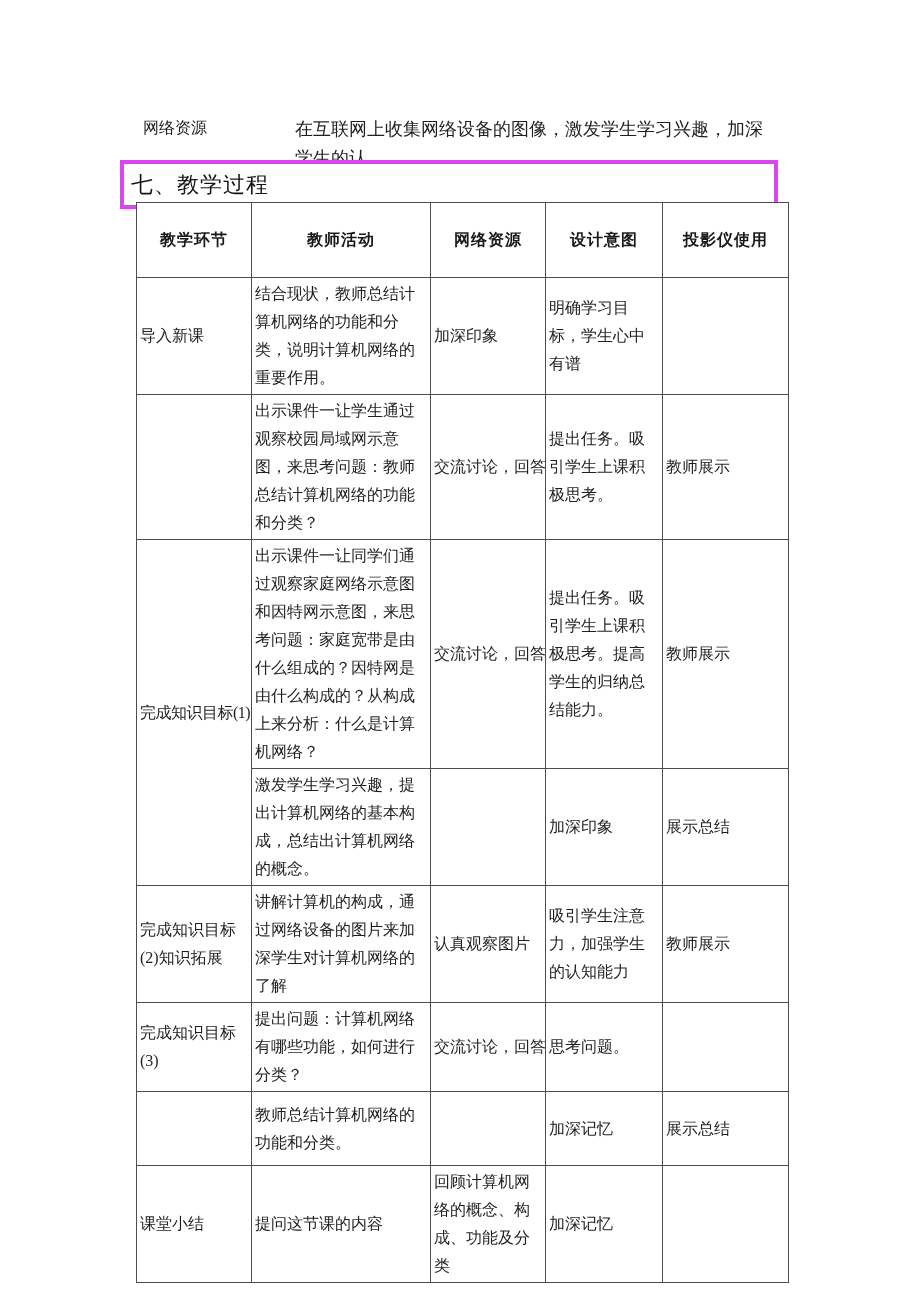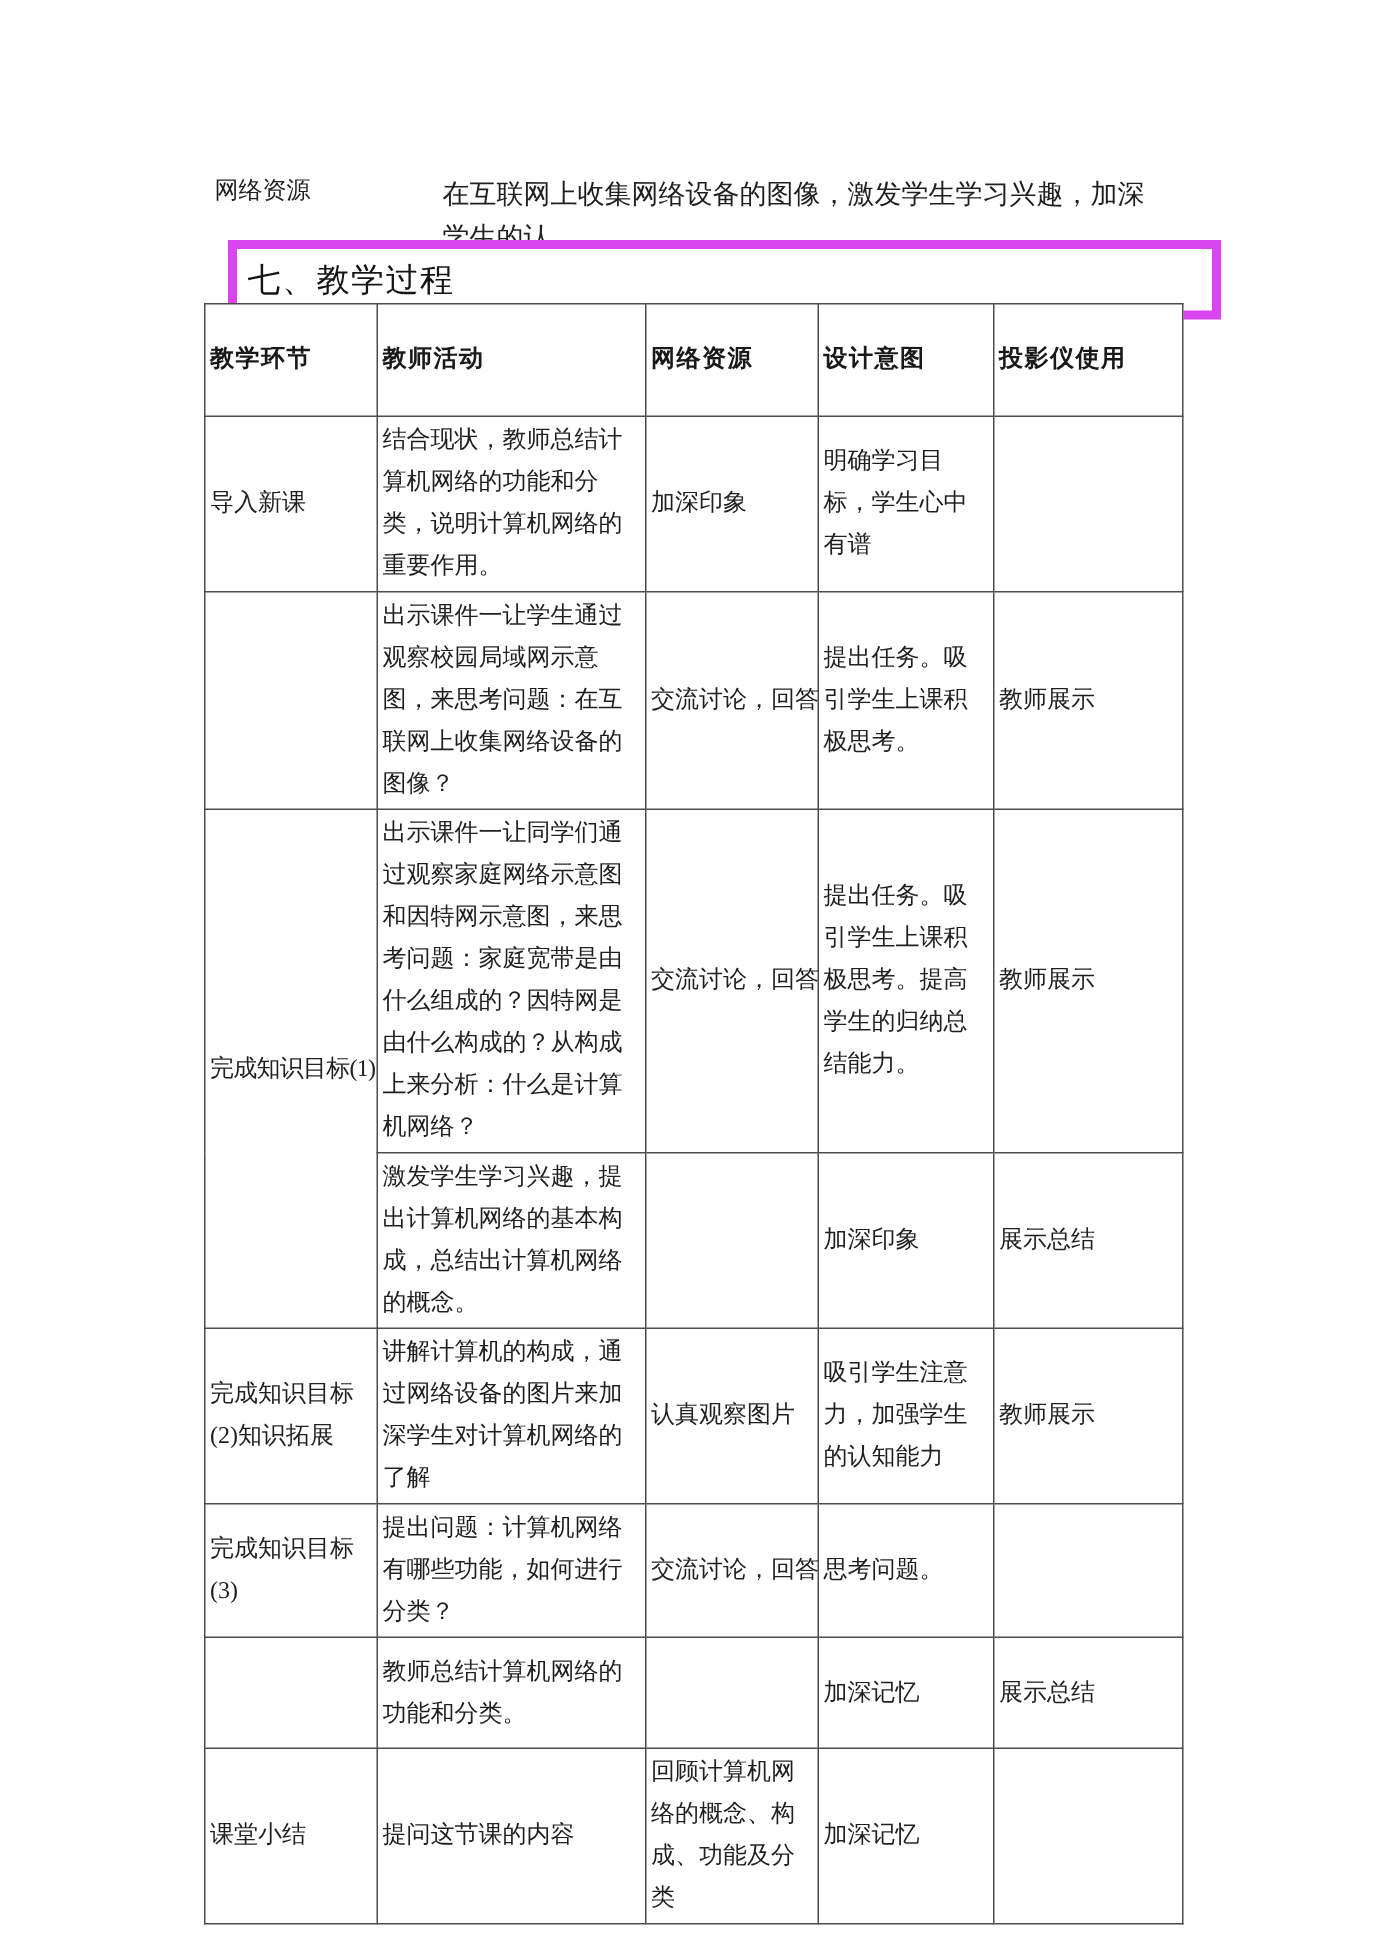--- a/index.html
+++ b/index.html
@@ -4,37 +4,37 @@
 <style>
   html,body{margin:0;padding:0;background:#fff;}
   .page{
     position:relative;width:920px;height:1301px;background:#ffffff;overflow:hidden;
     font-family:"Liberation Serif","DejaVu Serif",serif;color:#1f1f1f;
   }
   .res-label{position:absolute;left:143px;top:118px;font-size:16px;line-height:20px;text-align:center;}
   .res-desc{position:absolute;left:295px;top:115px;width:482px;font-size:18px;line-height:29px;}
   .res-desc span{display:block;}
   .title-box{
-    position:absolute;left:152px;top:160px;width:650px;height:41px;
-    border:6px solid #d946ef;display:flex;align-items:center;background:#fff;
+    position:absolute;left:120px;top:160px;width:650px;height:41px;
+    border:4px solid #d946ef;display:flex;align-items:center;background:#fff;
   }
   .title-box .title-text{font-size:22px;letter-spacing:1px;padding-left:7px;color:#141414;}
   table.lesson{
     position:absolute;left:136px;top:202px;width:652px;
     border-collapse:collapse;table-layout:fixed;background:#fff;
   }
   table.lesson td, table.lesson th{
     border:1px solid #4d4d4d;
     font-size:16px;line-height:28px;vertical-align:middle;
     padding:2px 3px;text-align:left;font-weight:normal;
     word-break:break-all;overflow:visible;
   }
   table.lesson th{
     font-family:"Liberation Sans","DejaVu Sans",sans-serif;
-    font-weight:bold;font-size:16px;letter-spacing:1px;color:#191919;
+    font-weight:bold;text-align:center;font-size:16px;letter-spacing:1px;color:#191919;
   }
   .nowrap{white-space:nowrap;}
   .tight{letter-spacing:-0.5px;}
 </style>
 </head>
 <body>
 
 <div class="page">
 
   <div class="res-label">网络资源</div>
@@ -69,21 +69,21 @@
     <tr style="height:101px">
       <td>导入新课</td>
       <td>结合现状，教师总结计算机网络的功能和分类，说明计算机网络的重要作用。</td>
       <td>加深印象</td>
       <td>明确学习目标，学生心中有谱</td>
       <td></td>
     </tr>
 
     <tr style="height:118px">
       <td></td>
-      <td>出示课件一让学生通过观察校园局域网示意图，来思考问题：在互联网上收集网络设备的图像？</td>
+      <td>出示课件一让学生通过观察校园局域网示意图，来思考问题：教师总结计算机网络的功能和分类？</td>
       <td class="nowrap">交流讨论，回答</td>
       <td>提出任务。吸引学生上课积极思考。</td>
       <td>教师展示</td>
     </tr>
 
     <tr style="height:193px">
       <td rowspan="2" class="nowrap tight">完成知识目标(1)</td>
       <td>出示课件一让同学们通过观察家庭网络示意图和因特网示意图，来思考问题：家庭宽带是由什么组成的？因特网是由什么构成的？从构成上来分析：什么是计算机网络？</td>
       <td class="nowrap">交流讨论，回答</td>
       <td>提出任务。吸引学生上课积极思考。提高学生的归纳总结能力。</td>

